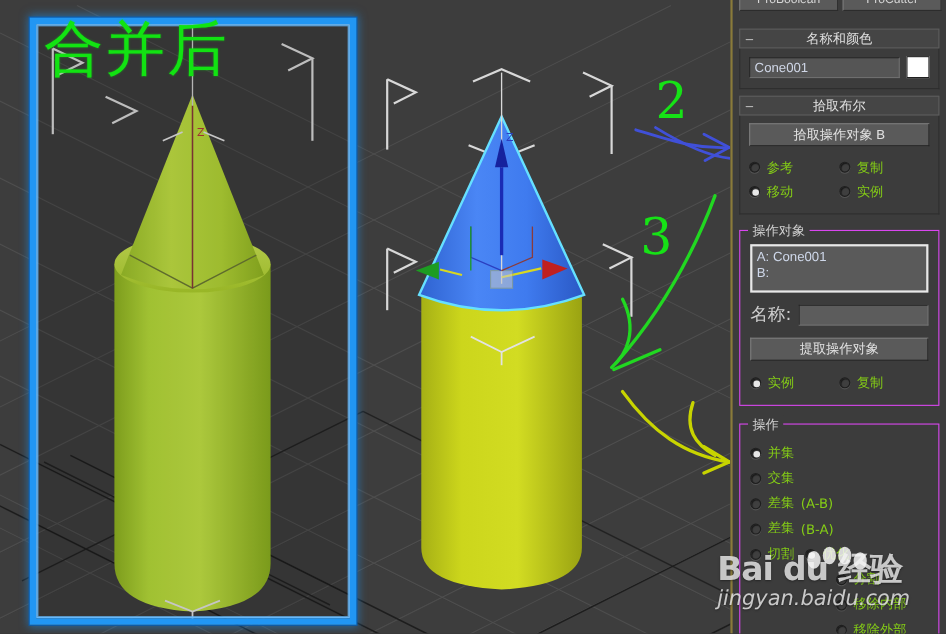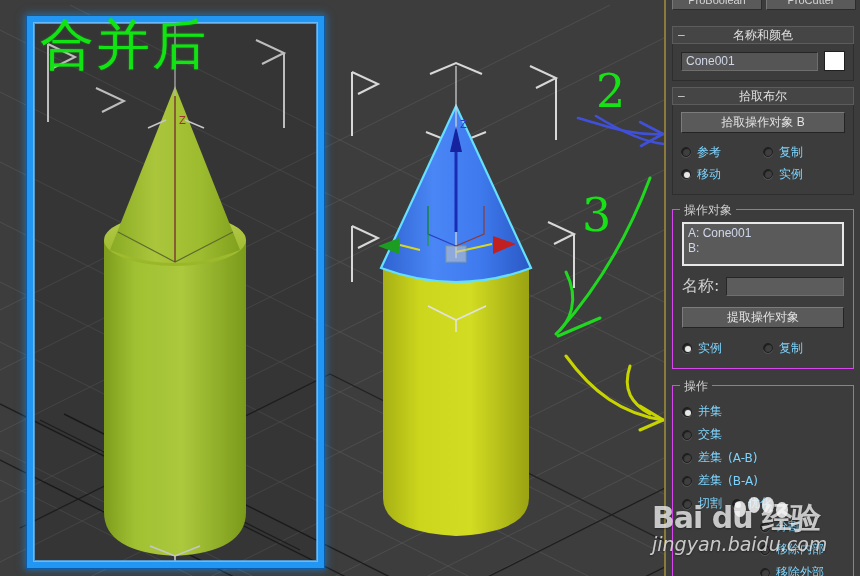--- a/index.html
+++ b/index.html
@@ -100,21 +100,21 @@
   .radio {
     width: 10px; height: 10px; border-radius: 50%;
     background: #3f3f3f; border: 1px solid #1e1e1e;
     box-shadow: inset 1px 1px 1px rgba(0,0,0,.6), 0 1px 0 rgba(255,255,255,.12);
     position: relative; flex: 0 0 auto;
   }
   .radio.on::after {
     content: ""; position: absolute; left: 2px; top: 2px;
     width: 6px; height: 6px; border-radius: 50%; background: #e8e8e8;
   }
-  .rlabel { font-size: 12px; color: #7dd3fc; font-family: "DejaVu Sans", sans-serif; white-space: nowrap; }
+  .rlabel { font-size: 12px; color: #84cc16; font-family: "DejaVu Sans", sans-serif; white-space: nowrap; }
 
   
   .group {
     position: relative; margin: 8px 6px 0 6px;
     border: 1px solid #d946ef; padding: 12px 9px 9px 9px;
   }
   .group > .glabel {
     position: absolute; left: 7px; top: -8px; background: #3c3c3c;
     padding: 0 4px; font-size: 12px; color: #cfcfcf;
     font-family: "DejaVu Sans", sans-serif;

